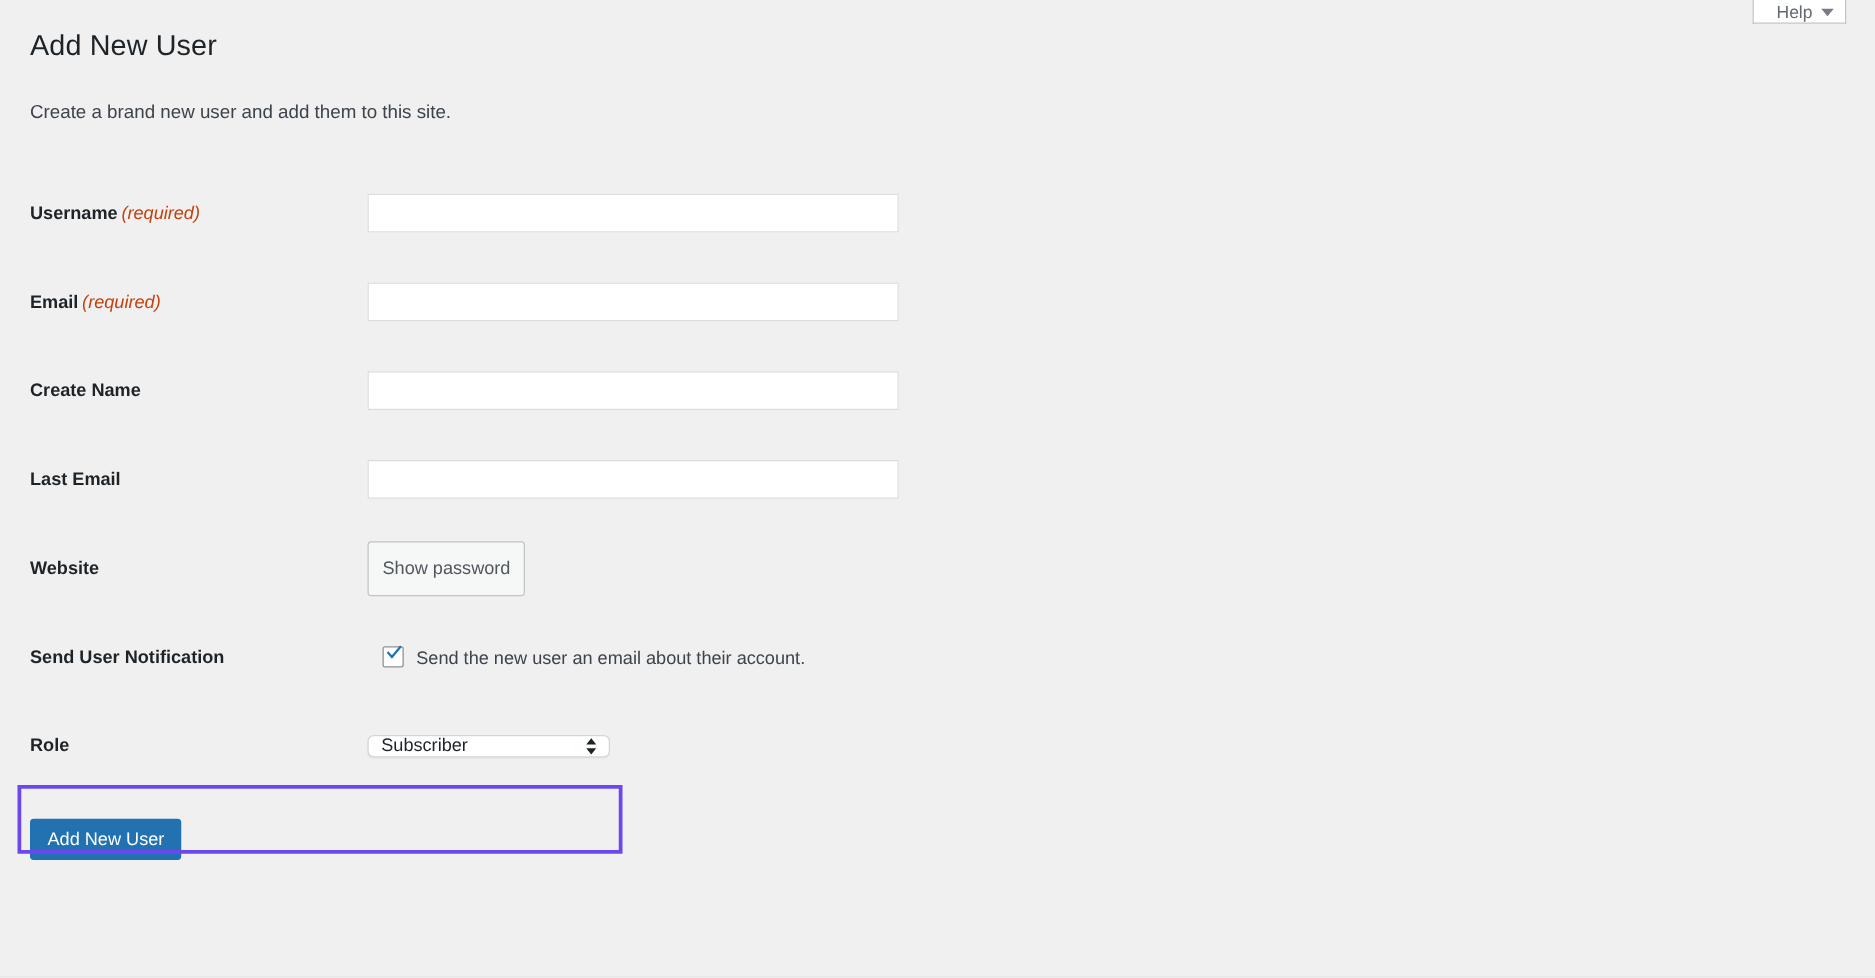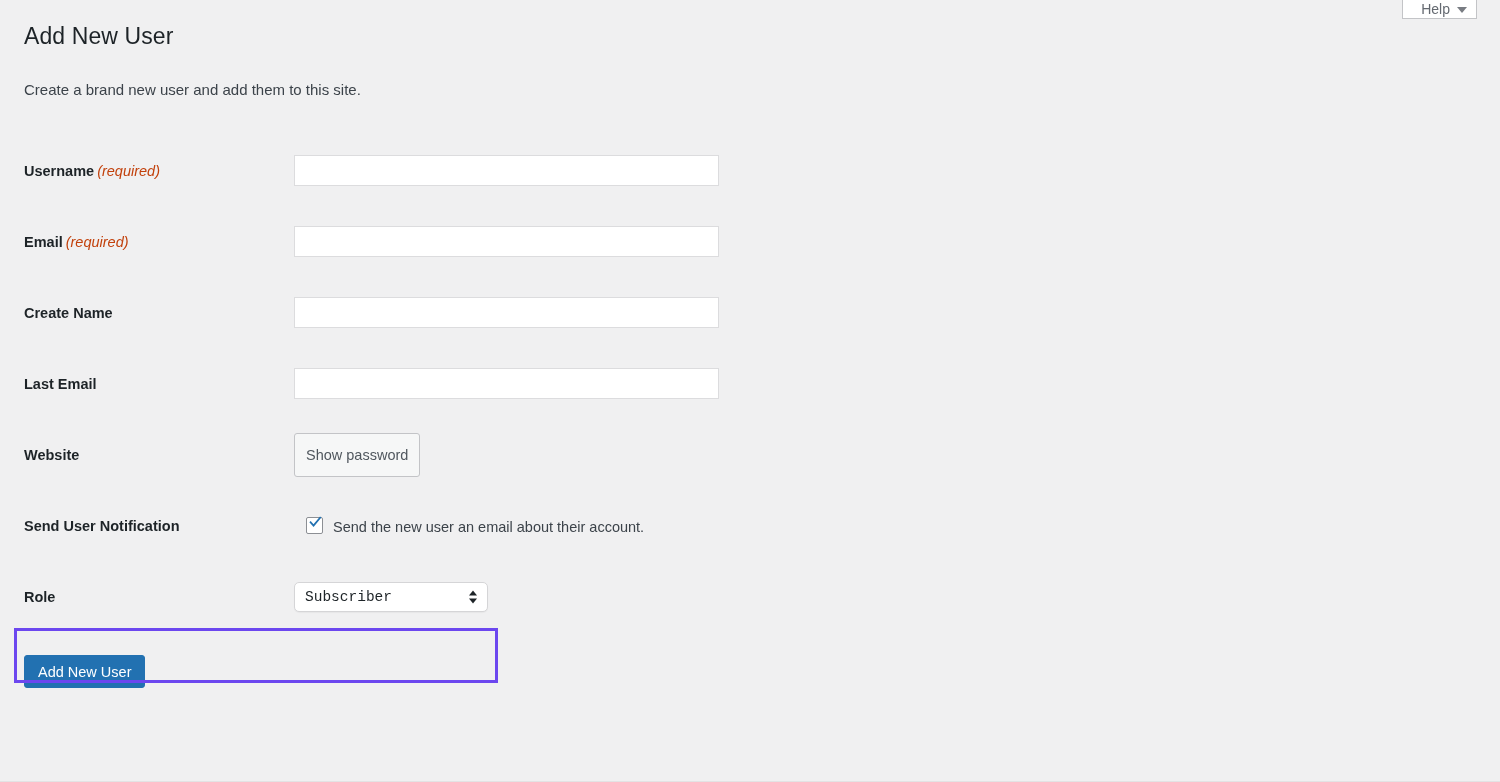--- a/index.html
+++ b/index.html
@@ -177,26 +177,26 @@
   }
 
   .role-select-wrap {
     position: relative;
     display: inline-block;
   }
   #role-select {
     appearance: none;
     -webkit-appearance: none;
     width: 194px;
-    height: 30px;
+    height: 18px;
     background: #fff;
     border: 1px solid #d5d5d7;
     border-radius: 5px;
     padding: 0 30px 0 10px;
-    font-family: Liberation Mono, monospace;
+    font-family: Liberation Sans, sans-serif;
     font-size: 14.5px;
     color: #1d2327;
     outline: none;
     cursor: pointer;
     box-shadow: 0 1px 1px rgba(0,0,0,0.04);
   }
   .select-steppers {
     position: absolute;
     right: 11px;
     top: 50%;

